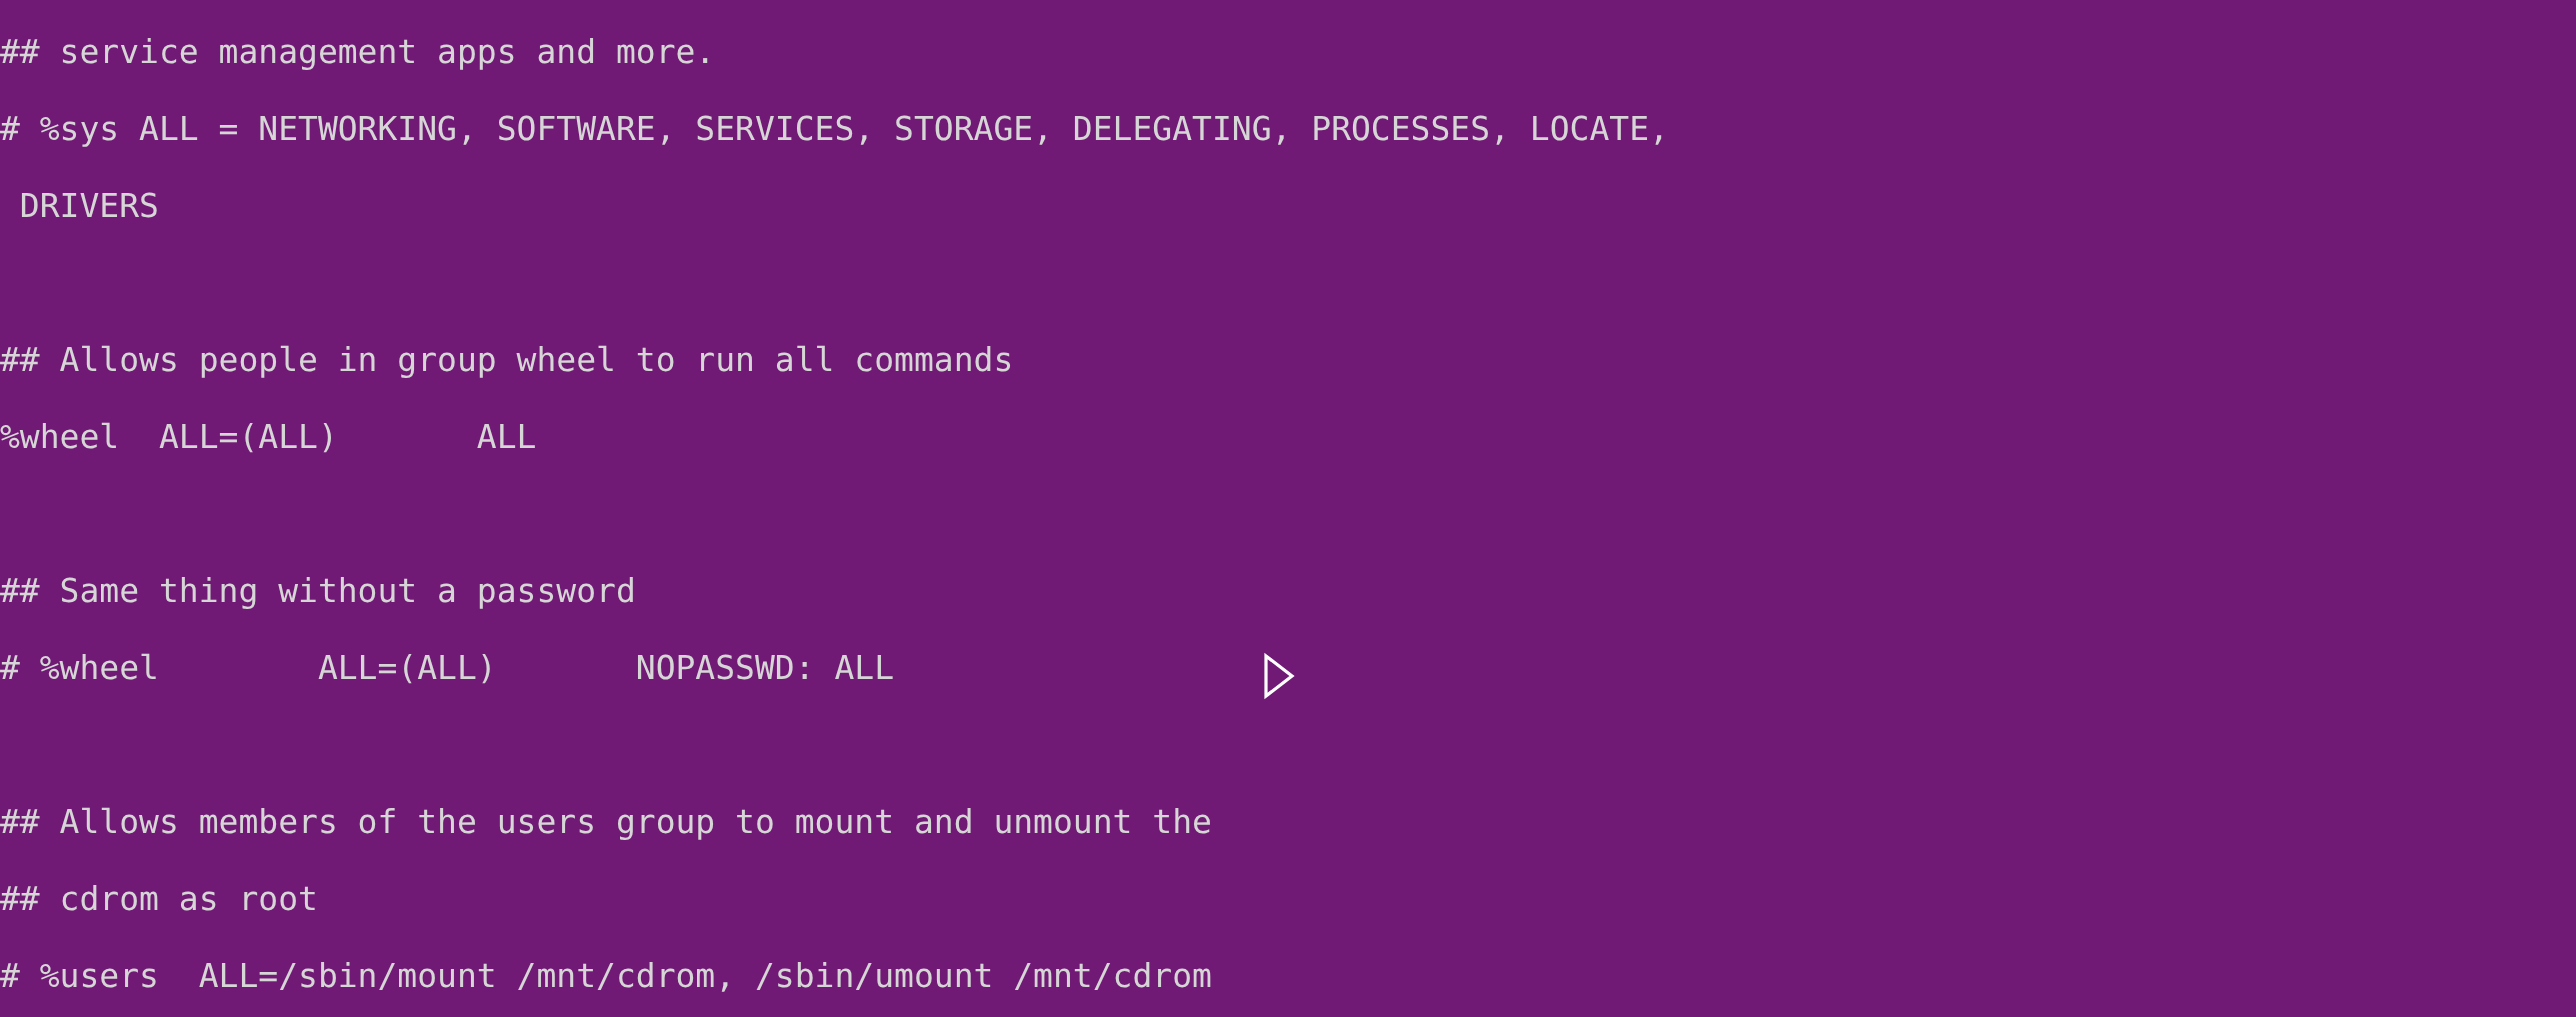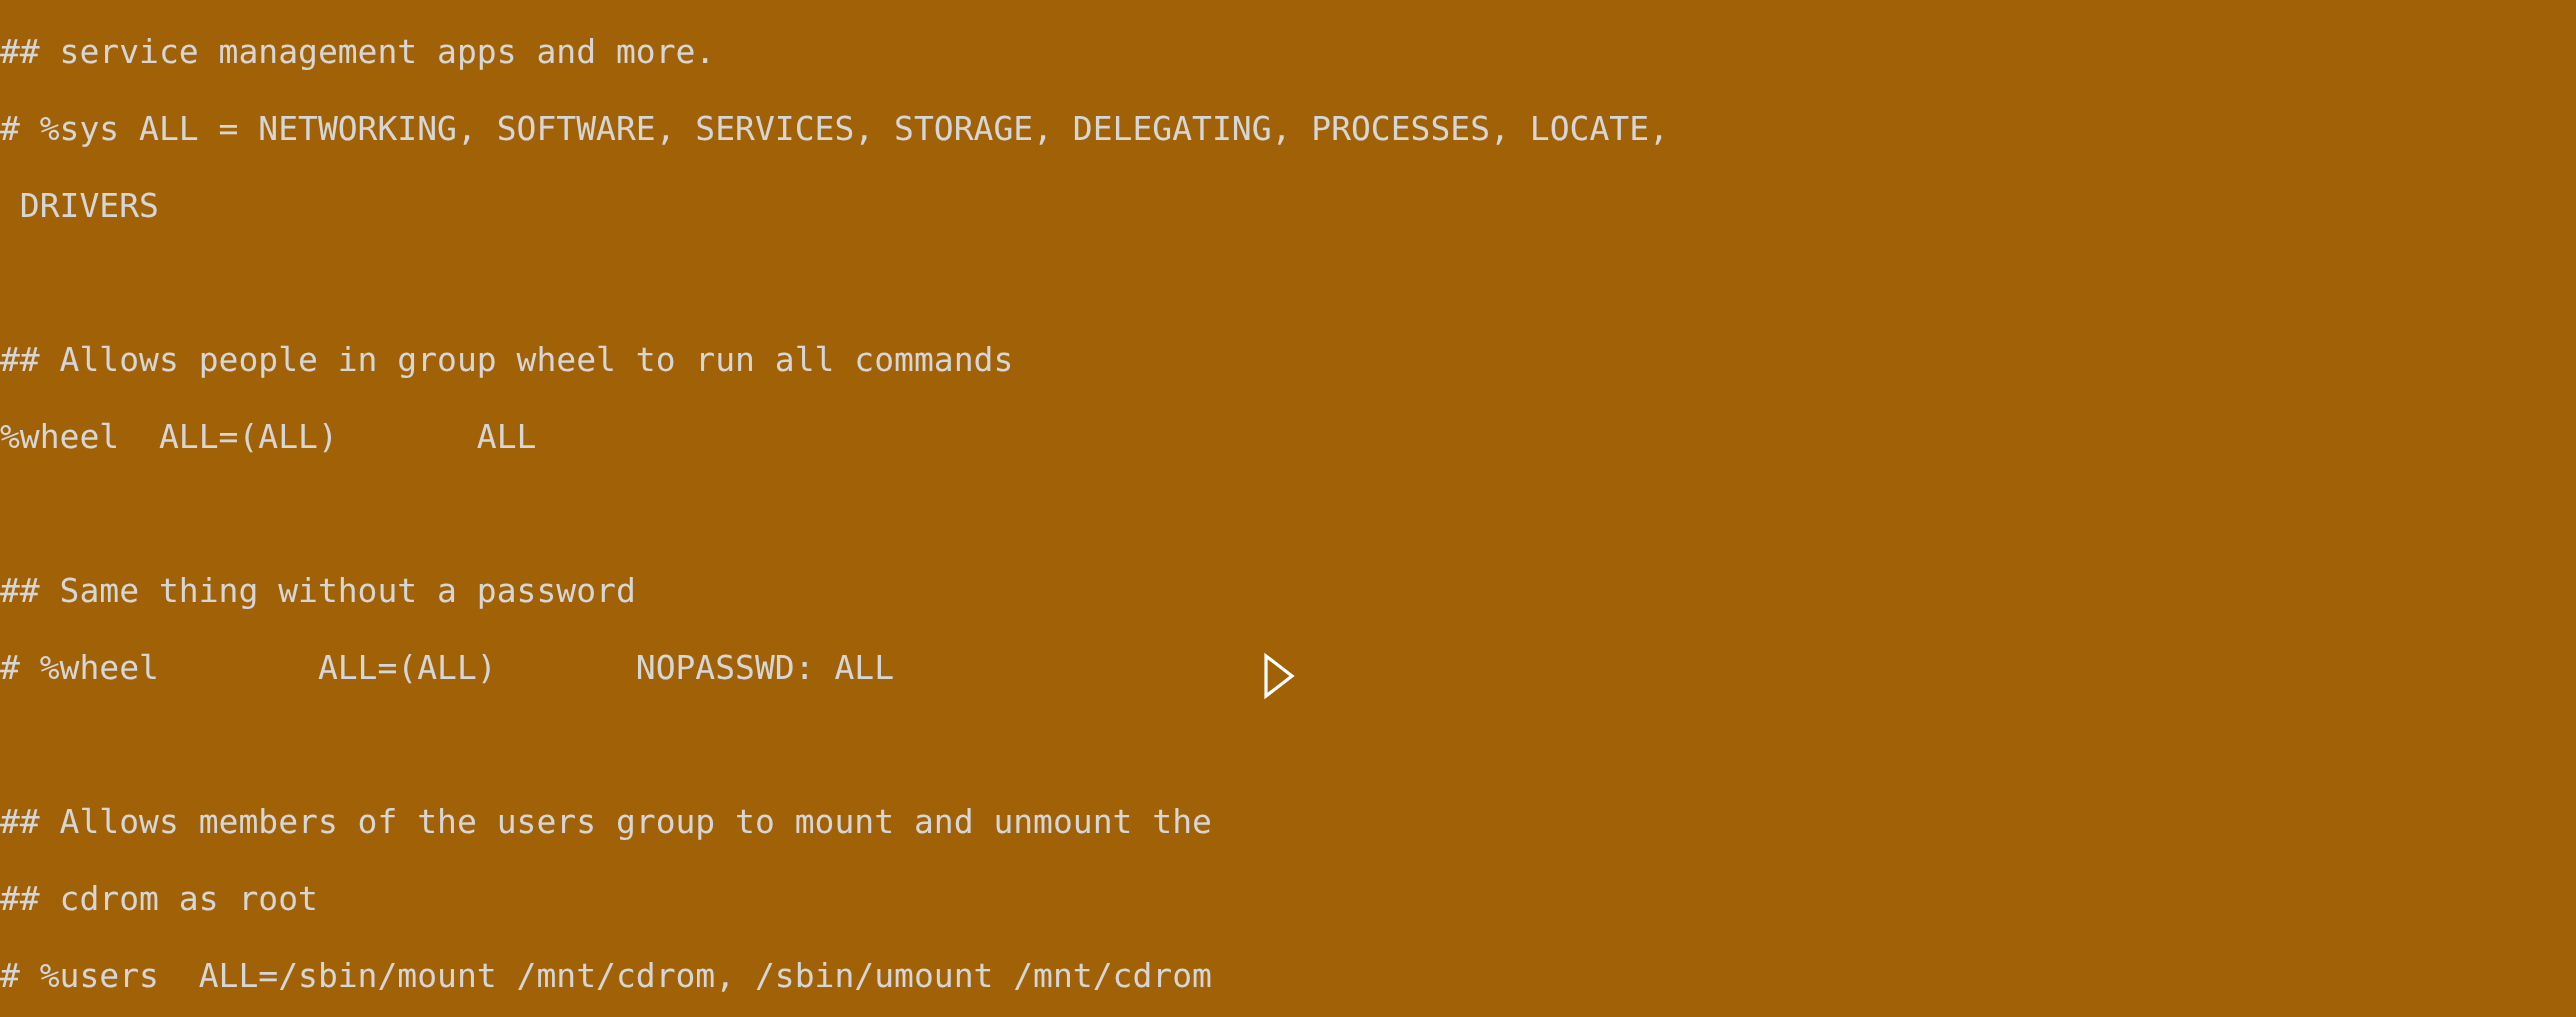--- a/index.html
+++ b/index.html
@@ -14,21 +14,21 @@
     position: relative;
     font-family: "DejaVu Sans Mono", "Liberation Mono", monospace;
   }
 
   #terminal {
     position: absolute;
     left: 0;
     top: 0;
     width: 2576px;
     height: 1017px;
-    background: #a16207;
+    background: #701a75;
     overflow: hidden;
   }
 
   #screen {
     position: absolute;
     left: 0px;
     top: -6px;
     width: 2628px;
     white-space: pre;
   }

